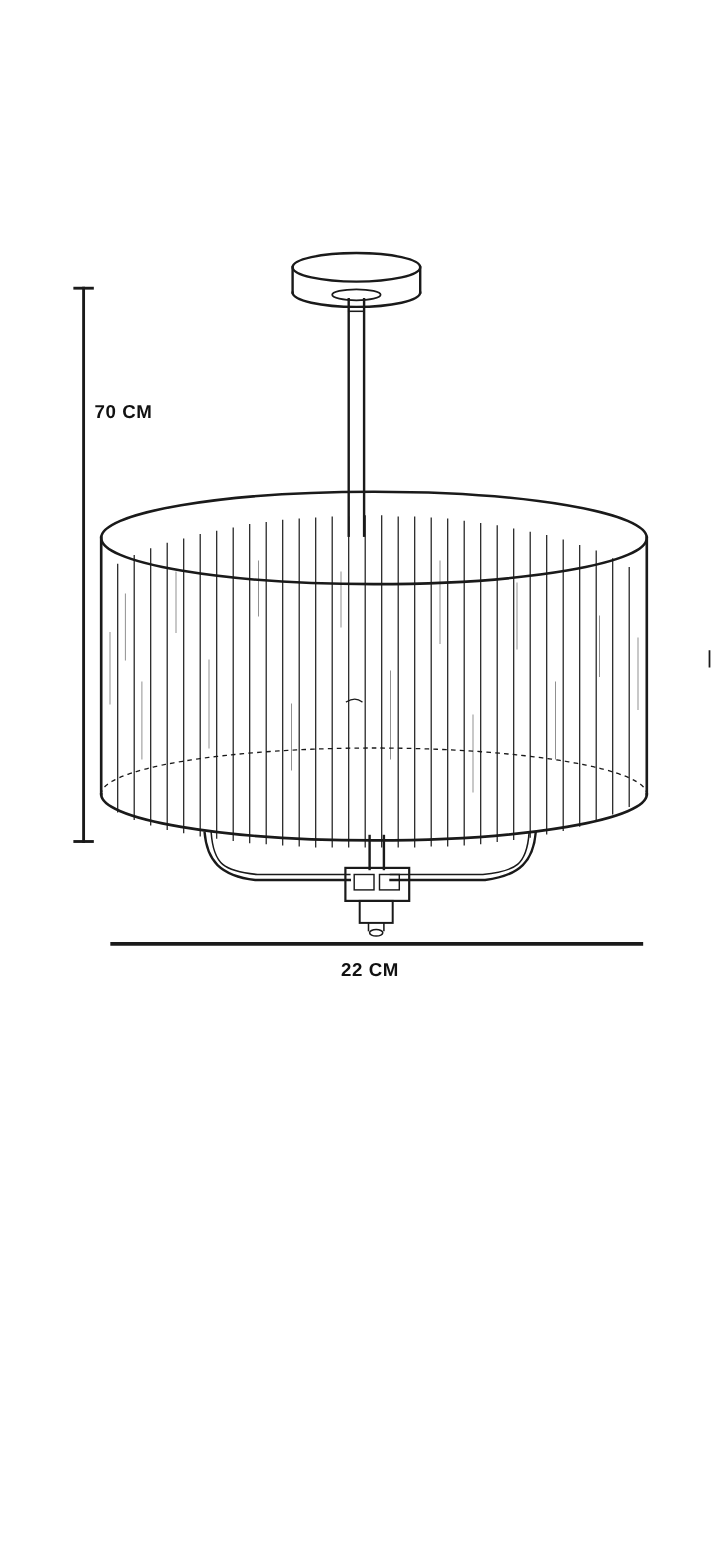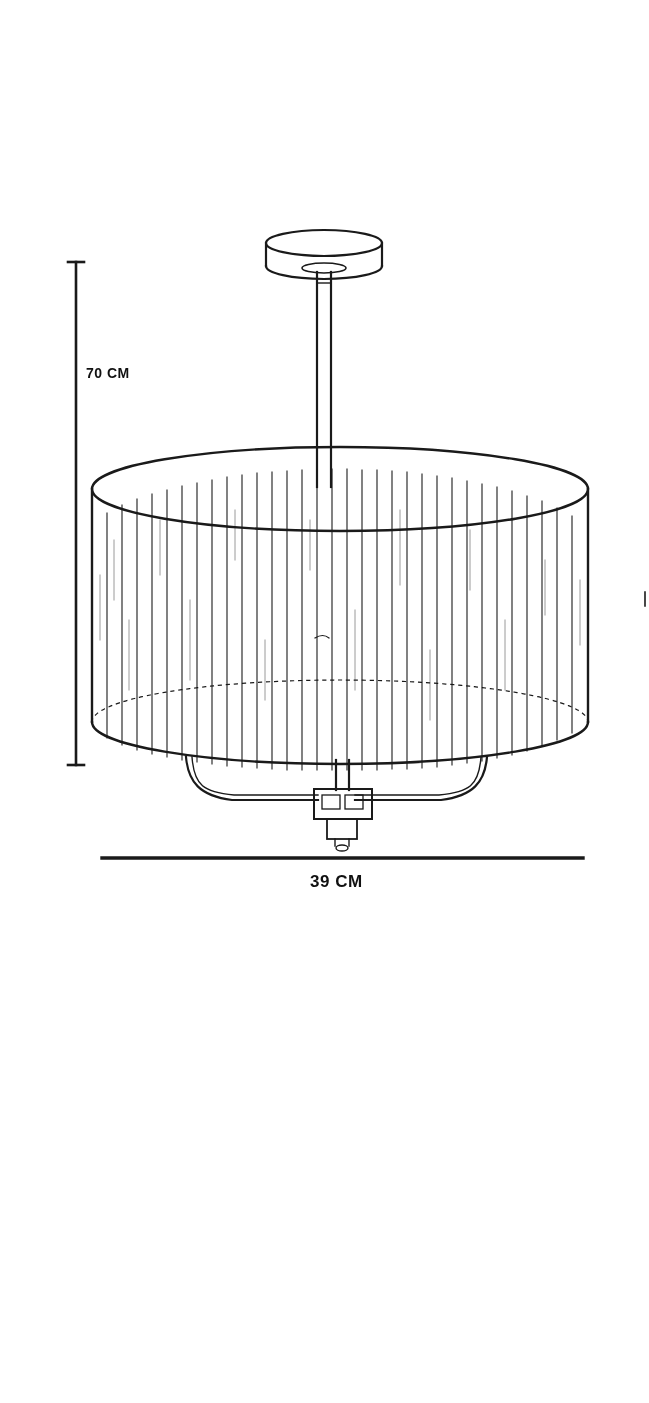--- a/index.html
+++ b/index.html
@@ -25,21 +25,21 @@
     position: absolute;
     font-family: "Liberation Sans", sans-serif;
     font-weight: bold;
     color: #111111;
     letter-spacing: 0.5px;
     white-space: nowrap;
   }
   #height-label {
     left: 86px;
     top: 365px;
-    font-size: 14px;
+    font-size: 17px;
   }
   #width-label {
     left: 310px;
     top: 872px;
     font-size: 17px;
   }
   svg {
     display: block;
   }
 </style>
@@ -161,15 +161,15 @@
 
       <g stroke-width="1.6">
         <line x1="645" y1="592" x2="645" y2="606"></line>
       </g>
 
     </g>
   </svg>
 
   <div class="dim-label" id="height-label">70 CM</div>
 
-  <div class="dim-label" id="width-label">39 CM</div>
+  <div class="dim-label" id="width-label">22 CM</div>
 
 </div>
 
 </body></html>

